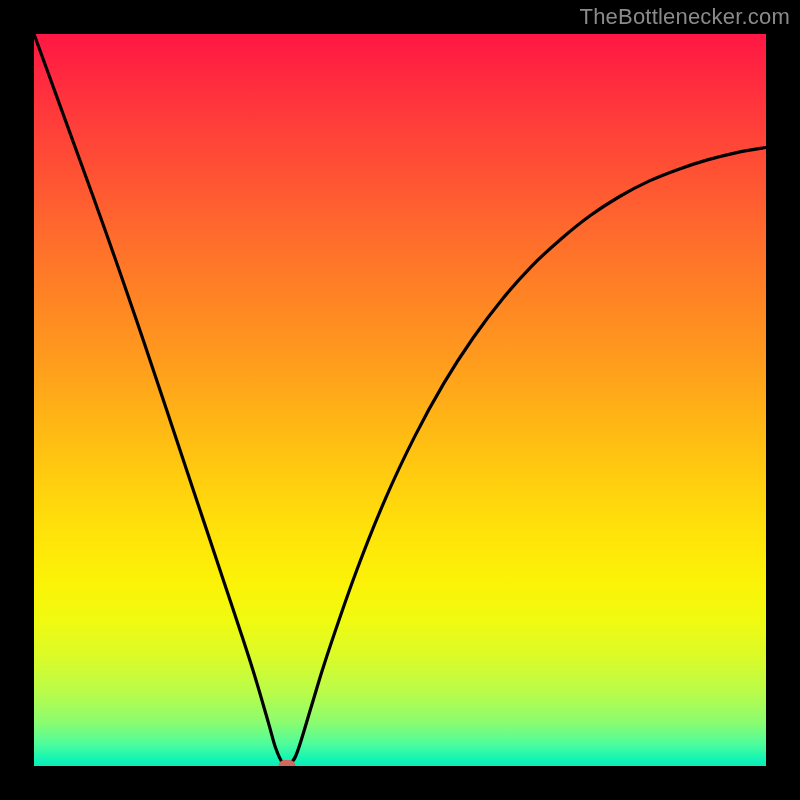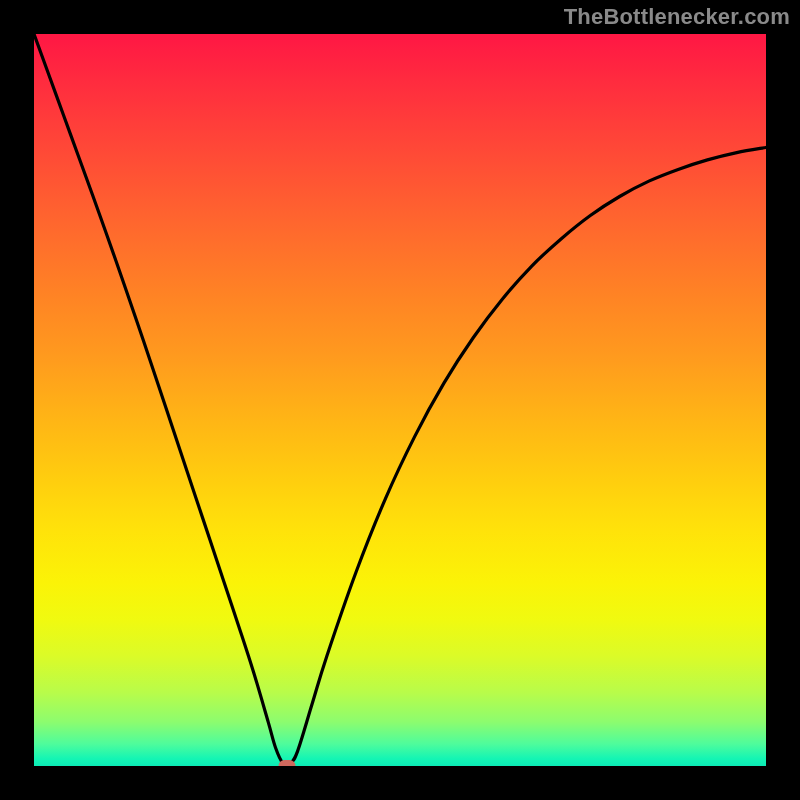--- a/index.html
+++ b/index.html
@@ -70,21 +70,21 @@
     height: 12px;
     border-radius: 6px;
     background: #d0695e;
     transform: translate(-50%, -50%);
   }
   .watermark {
     position: absolute;
     top: 4px;
     right: 10px;
     font-size: 22px;
-    font-weight: 700;
+    font-weight: 400;
     color: #8a8a8a;
     letter-spacing: 0.2px;
     user-select: none;
   }
 </style>
 </head>
 <body>
 
 <div class="frame">
 

